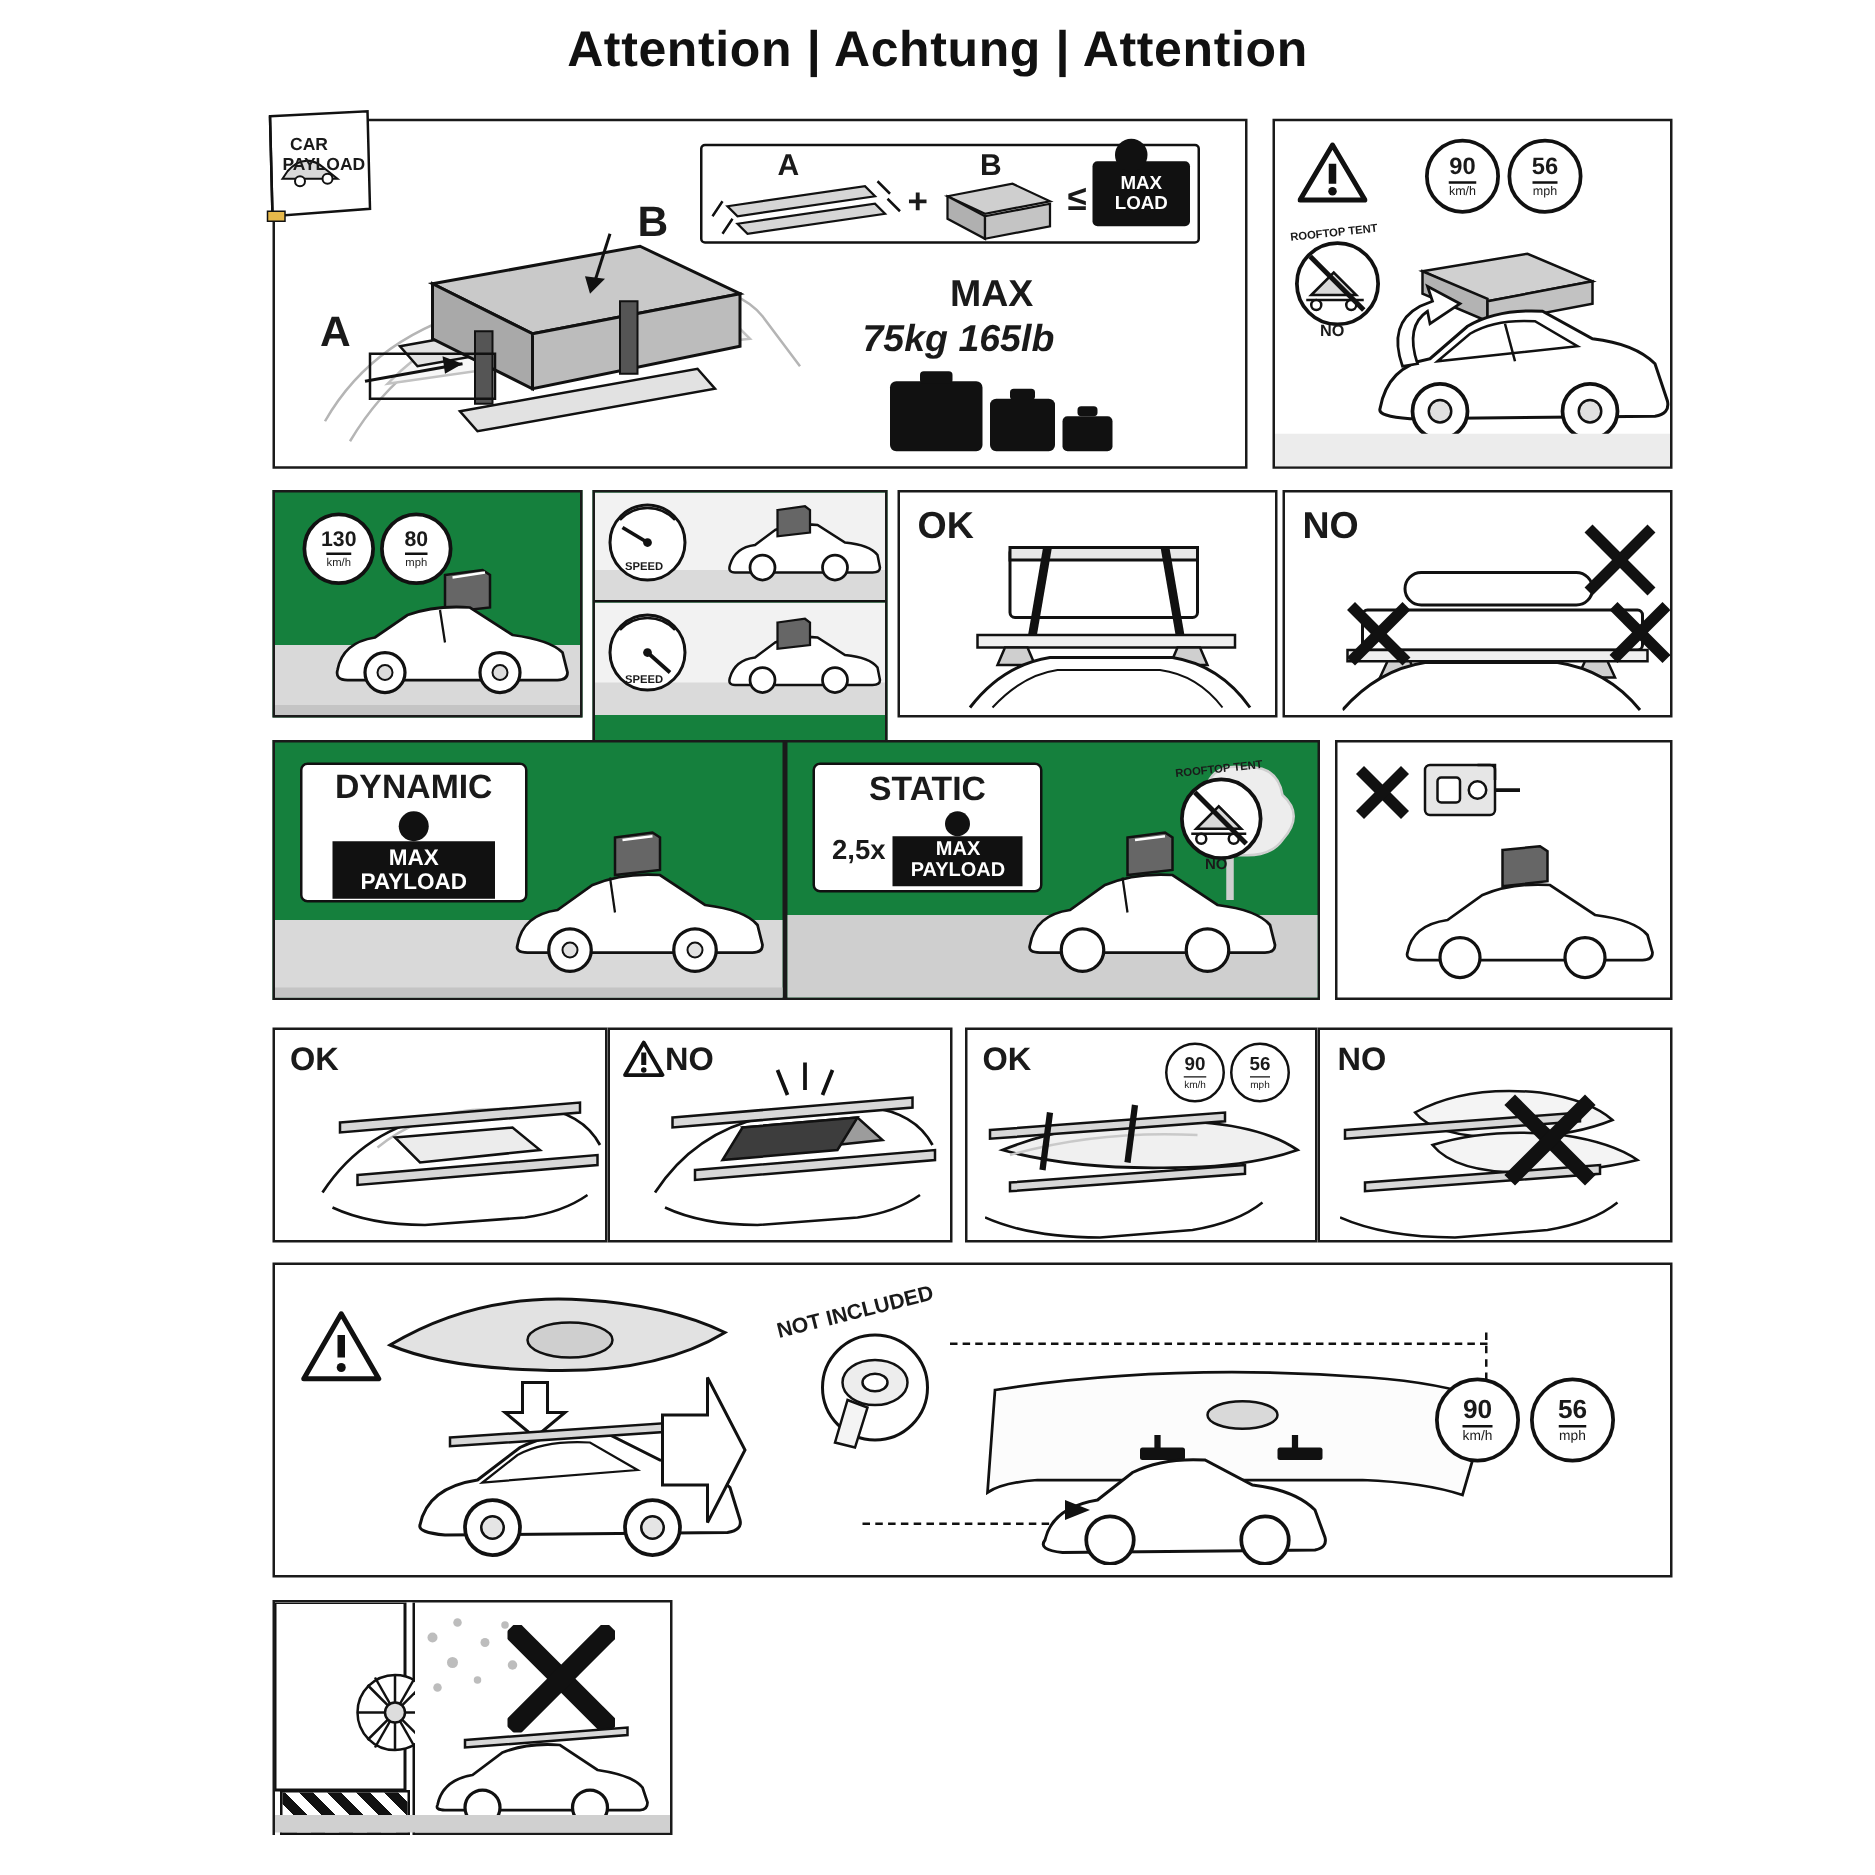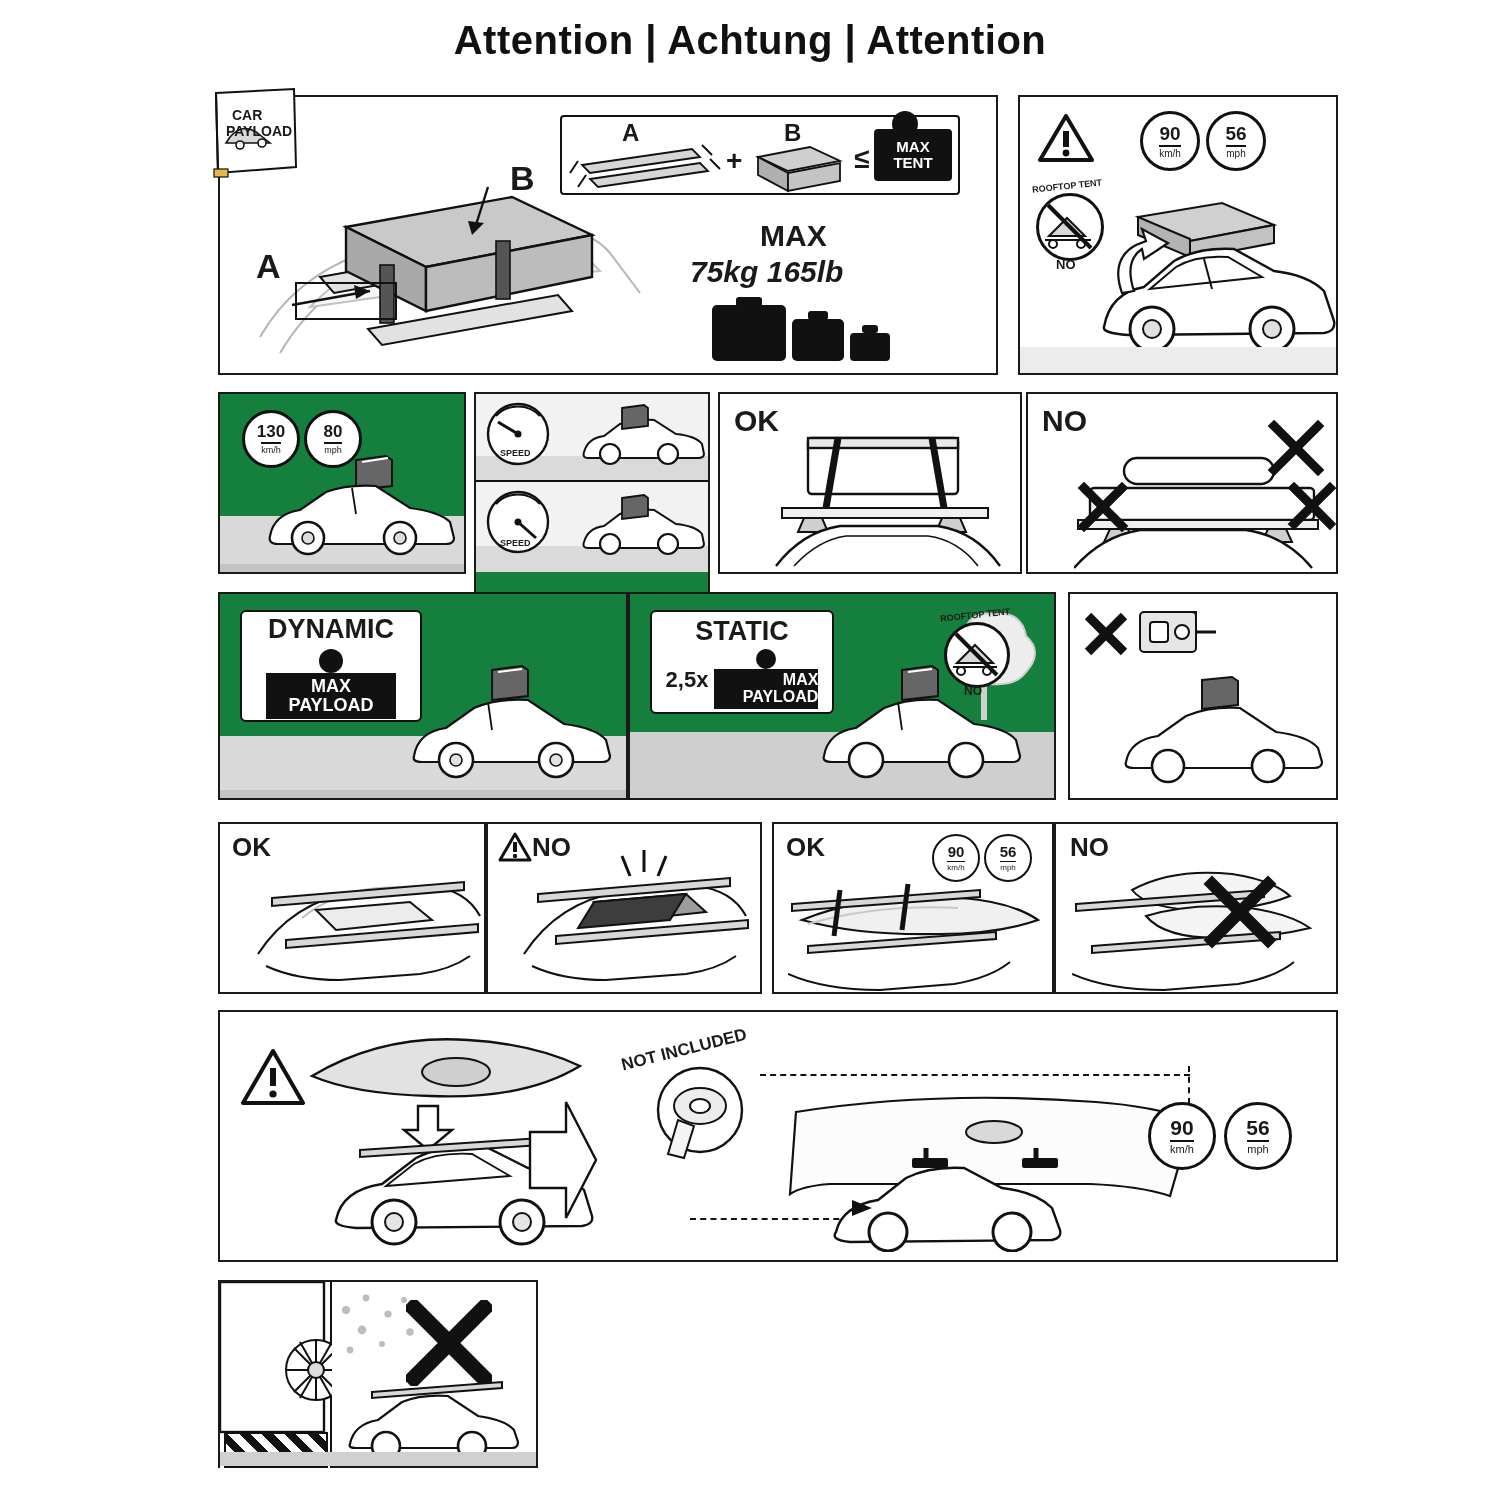--- a/index.html
+++ b/index.html
@@ -135,21 +135,21 @@
         <path d="M196,40 l52,-10 l30,14 l-52,10 z" fill="#cfcfcf" stroke="#111" stroke-width="1.8"></path>
         <path d="M196,40 l0,18 l30,16 l0,-18 z" fill="#b0b0b0" stroke="#111" stroke-width="1.8"></path>
         <path d="M226,56 l52,-10 l0,18 l-52,10 z" fill="#c4c4c4" stroke="#111" stroke-width="1.8"></path>
       </svg>
       <div class="lbl mid" style="left:60px;top:2px;font-size:24px;">A</div>
       <div class="lbl mid" style="left:222px;top:2px;font-size:24px;">B</div>
       <div class="lbl mid" style="left:164px;top:28px;font-size:28px;">+</div>
       <div class="lbl mid" style="left:292px;top:26px;font-size:28px;">≤</div>
       <div class="blk" style="left:312px;top:12px;width:78px;height:52px;border-radius:4px;font-size:15px;">
         <span>MAX</span>
-        <span>TENT</span>
+        <span>LOAD</span>
       </div>
       <div class="sub" style="left:330px;top:-6px;width:26px;height:26px;border-radius:50%;background:#111;"></div>
     </div>
 
     <div class="lbl" style="left:540px;top:122px;font-size:30px;">MAX</div>
     <div class="lbl" style="left:470px;top:158px;font-size:30px;font-style:italic;">75kg 165lb</div>
     <div class="sub" style="left:490px;top:196px;width:200px;height:70px;">
       <svg width="200" height="70" viewBox="0 0 200 70">
         <rect x="2" y="12" width="74" height="56" rx="5" fill="#111"></rect>
         <rect x="26" y="4" width="26" height="10" rx="3" fill="#111"></rect>
@@ -341,21 +341,21 @@
         <circle cx="150" cy="96" r="17" fill="#fff" stroke="#111" stroke-width="2.6"></circle>
         <circle cx="150" cy="96" r="6" fill="#e2e2e2" stroke="#111" stroke-width="1.6"></circle>
       </svg>
     </div>
   </div>
 
   <div class="panel sky" style="left:628px;top:592px;width:428px;height:208px;">
     <div class="ground" style="height:66px;background:#cfcfcf;"></div>
     <div class="wht" style="left:20px;top:16px;width:180px;height:100px;border-radius:6px;">
       <div style="font-size:27px;margin-top:2px;">STATIC</div>
-      <div style="display:flex;align-items:center;gap:6px;margin-top:4px;text-align:right;">
+      <div style="display:flex;align-items:center;gap:6px;margin-top:4px;">
         <span style="font-size:22px;">2,5x</span>
         <span style="display:flex;flex-direction:column;align-items:center;">
           <span style="width:20px;height:20px;border-radius:50%;background:#111;display:block;"></span>
           <span style="background:#111;color:#fff;width:104px;padding:3px 0;font-size:16px;line-height:1.05;">
             <span style="display:block;">MAX</span>
             <span style="display:block;">PAYLOAD</span>
           </span>
         </span>
       </div>
     </div>

